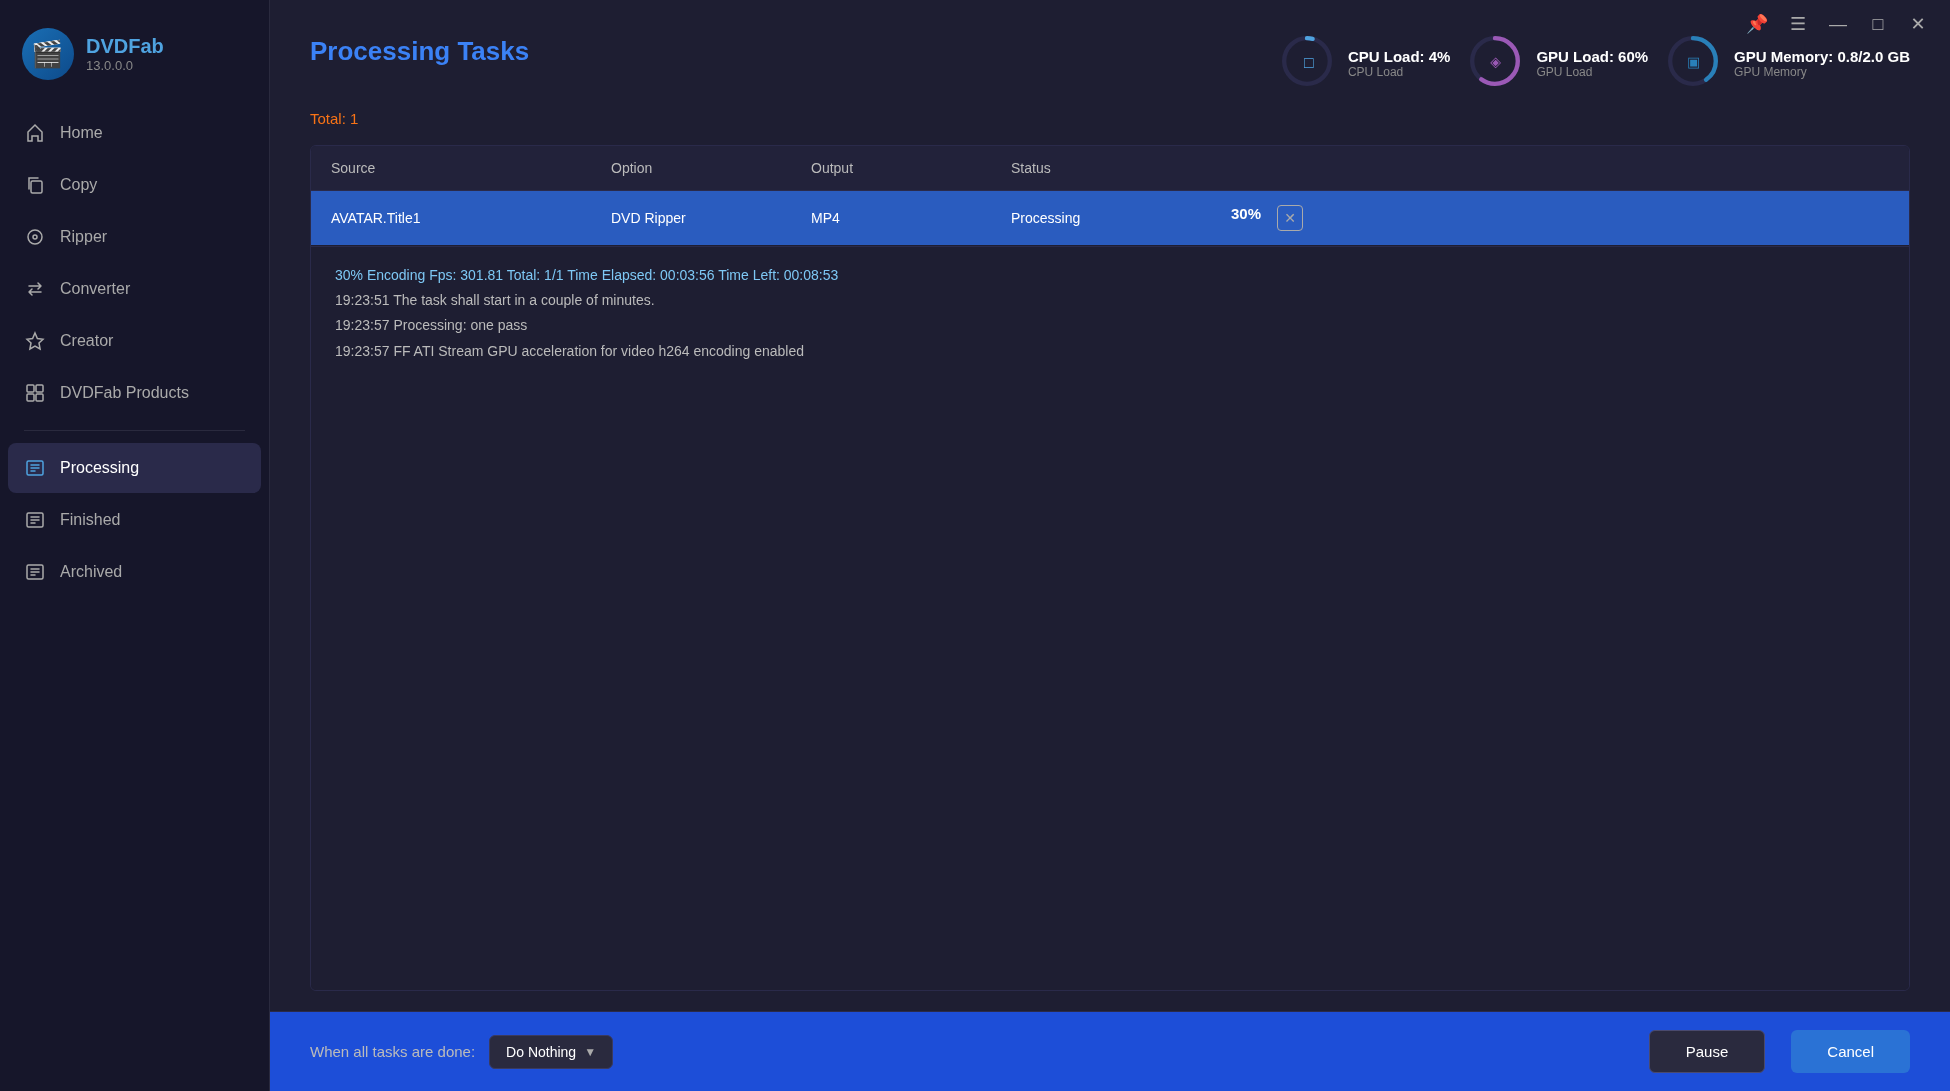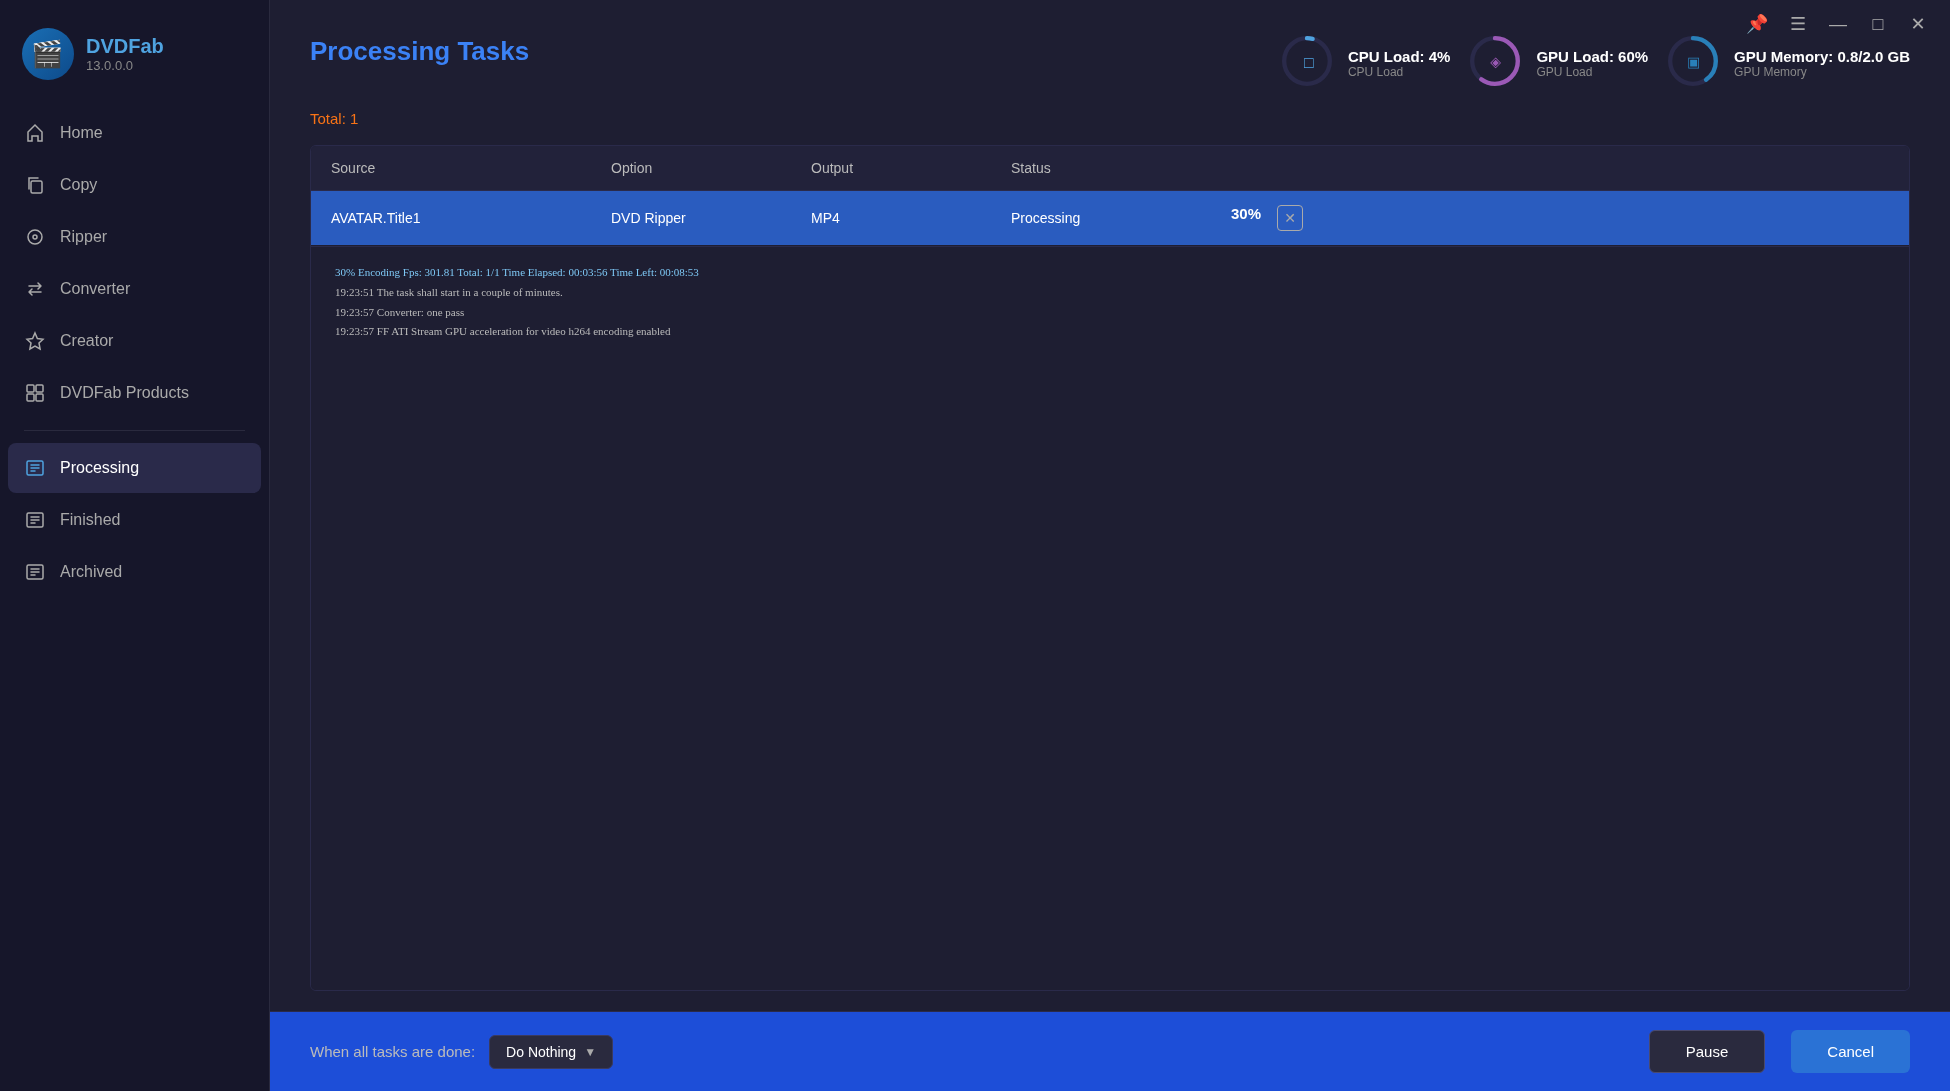--- a/index.html
+++ b/index.html
@@ -249,23 +249,23 @@
     }
 
     .log-area {
       background: #1e1e32;
       padding: 16px 24px;
       border-top: 1px solid #2a2a4a;
     }
 
     .log-line {
       color: #bbb;
-      font-size: 11px;
+      font-size: 14px;
       line-height: 1.8;
-      font-family: Liberation Serif, serif;
+      font-family: Liberation Sans, sans-serif;
     }
 
     .log-line.highlight {
       color: #7ec8f5;
     }
 
     .table-empty {
       flex: 1;
       background: #1e1e32;
     }
@@ -578,21 +578,21 @@
         <span class="task-cell">Processing</span>
         <span class="task-cell progress-cell">
           <span class="progress-pct">30%</span>
           <button class="delete-btn">✕</button>
         </span>
       </div>
 
       <div class="log-area">
         <div class="log-line highlight">30%  Encoding Fps: 301.81  Total: 1/1  Time Elapsed: 00:03:56  Time Left: 00:08:53</div>
         <div class="log-line">19:23:51  The task shall start in a couple of minutes.</div>
-        <div class="log-line">19:23:57  Converter: one pass</div>
+        <div class="log-line">19:23:57  Processing: one pass</div>
         <div class="log-line">19:23:57  FF ATI Stream GPU acceleration for video h264 encoding enabled</div>
       </div>
 
       <div class="table-empty"></div>
     </div>
   </div>
 
   <div class="bottom-bar">
     <div class="when-done-row">
       <span class="when-done-label">When all tasks are done:</span>

